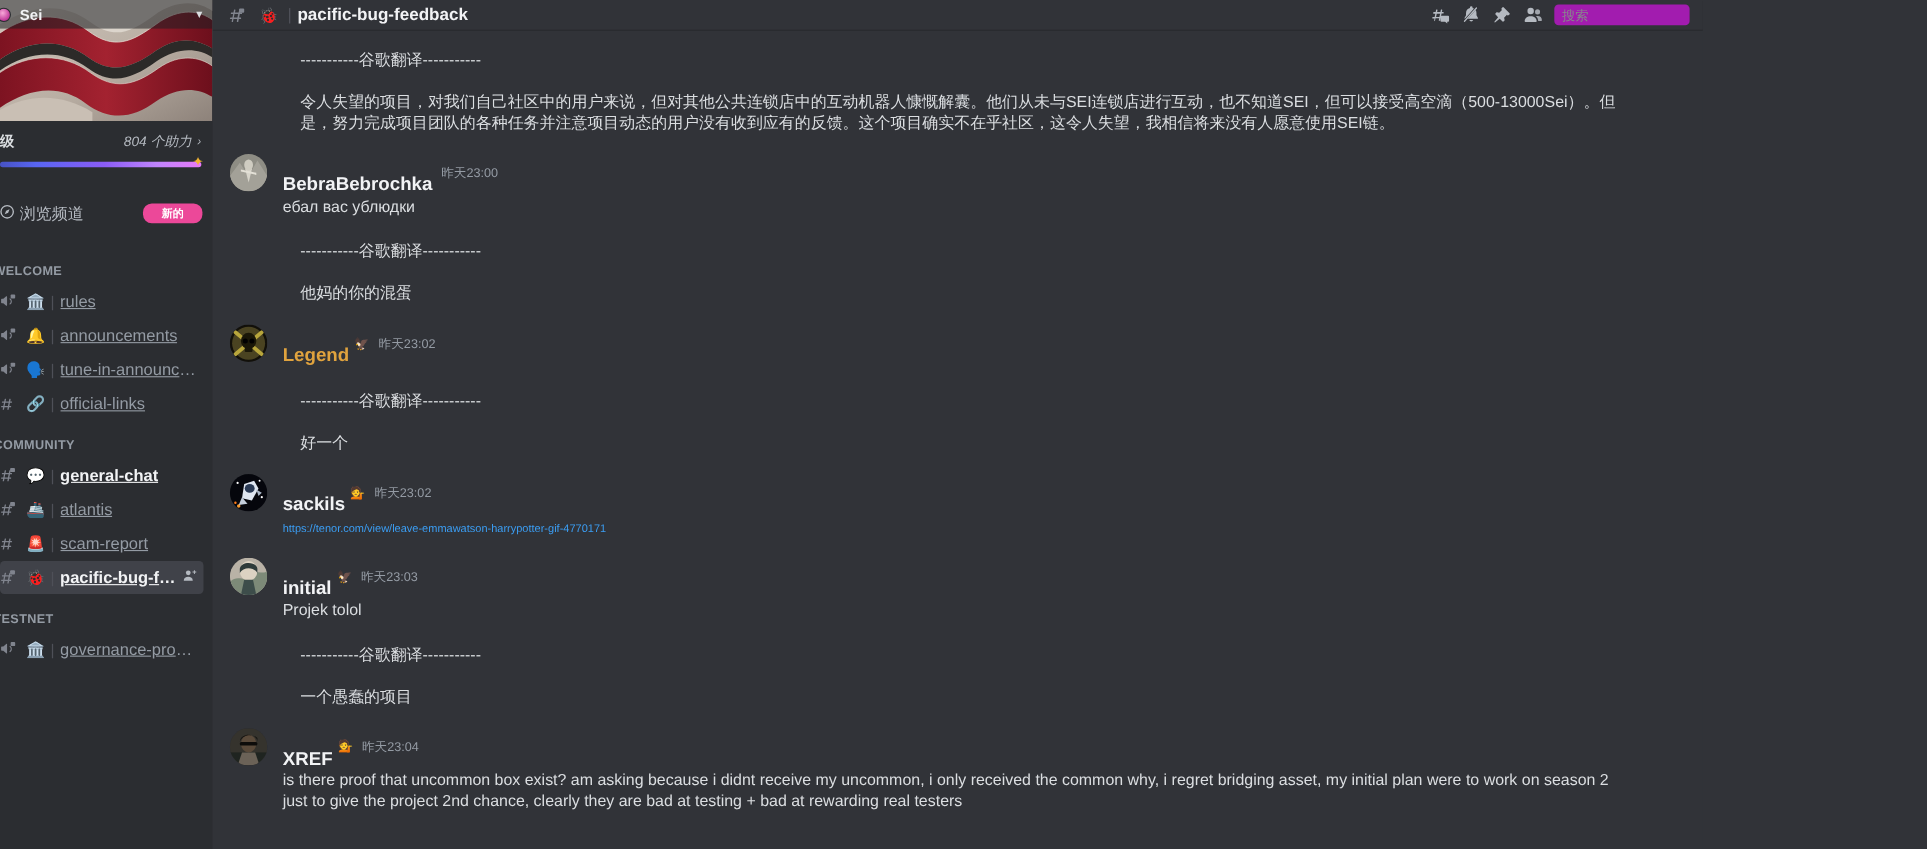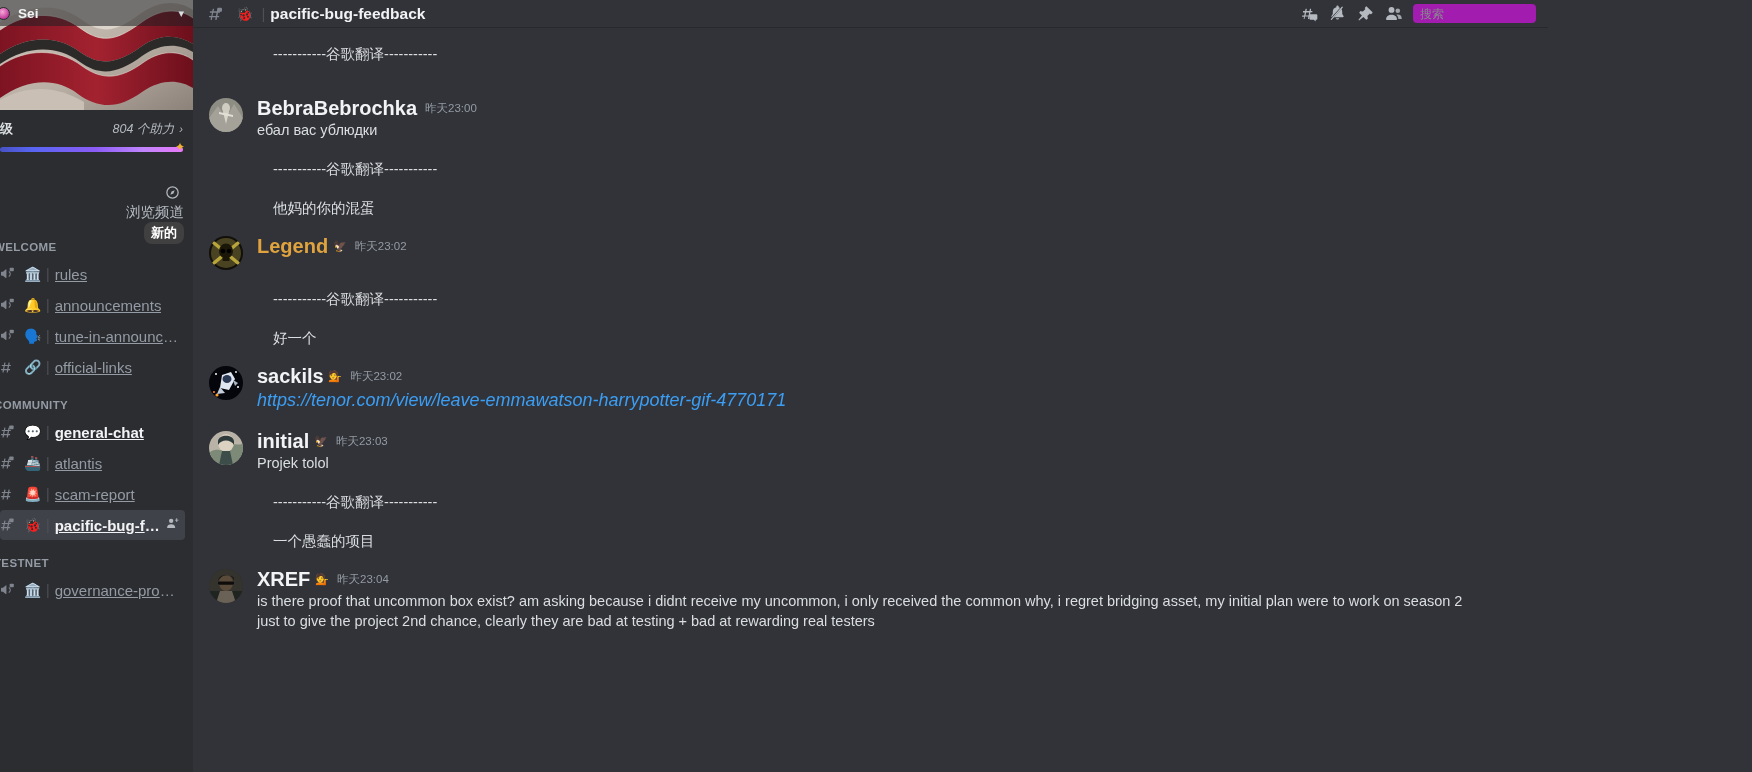--- a/index.html
+++ b/index.html
@@ -52,27 +52,27 @@
     margin-top:9px; height:5px; border-radius:3px; position:relative;
     background:linear-gradient(90deg,#4752c4 0%,#5865f2 18%,#8b5cf6 52%,#c084fc 78%,#e879f9 100%);
   }
   .boost-bar::after {
     content:"✦"; position:absolute; right:-2px; top:-7px;
     color:#f0b232; font-size:12px;
   }
 
   .browse-row {
     position:absolute; top:185px; left:0; width:193px; height:26px;
-    display:flex; align-items:flex-end; padding-right:9px; z-index:4;flex-direction:column;
+    display:flex; align-items:flex-start; padding-right:9px; z-index:4;
   }
   .browse-ico { color:#b5bac1; font-size:14px; width:24px; text-align:center; margin-left:-6px;}
   .browse-txt { color:#b5bac1; font-size:14.5px; }
   .browse-badge {
-    margin-left:auto; background:#404040; color:#fff;
-    font-size:13px; font-weight:700; border-radius:8px; padding:2px 7px;
+    margin-left:auto; background:#ec4899; color:#fff;
+    font-size:10px; font-weight:700; border-radius:8px; padding:2px 17px;
   }
 
   .chan-scroll { position:absolute; top:225px; left:0; width:193px; bottom:0; }
   .cat {
     color:#949ba4; font-size:11.5px; font-weight:700; letter-spacing:.35px;
     padding:16px 0 5px 0; margin-left:-6px;
   }
   .chan {
     height:30px; display:flex; align-items:center; border-radius:4px;
     margin:1px 8px 1px 0; padding-right:6px; position:relative;
@@ -123,26 +123,26 @@
   .blk.withav { display:flex; padding-top:6px; }
   .av {
     width:34px; height:34px; border-radius:50%; flex:0 0 34px;
     margin-right:14px; margin-top:1px; overflow:hidden;
     display:flex; align-items:center; justify-content:center;
     font-size:17px; background:#2b2d31;
   }
   .av svg { width:34px; height:34px; display:block; }
   .bdy { flex:1; min-width:0; }
   .mhead { display:flex; align-items:center; gap:5px; line-height:1.1; margin-bottom:2px; }
-  .uname { font-size:20px; font-weight:600; color:#f2f3f5; }
+  .uname { font-size:17px; font-weight:600; color:#f2f3f5;margin-top:20px; }
   .uname.gold { color:#e0a33e; }
   .ubadge { font-size:11px; line-height:1; }
   .ts { color:#949ba4; font-size:11.5px; margin-left:3px; }
   .mtext { color:#dbdee1; font-size:14.5px; line-height:1.32; word-wrap:break-word; }
-  .mlink { color:#3b9ef4; font-size:18px; line-height:1.32; text-decoration:none;font-style:italic; }
+  .mlink { color:#3b9ef4; font-size:10px; line-height:1.32; text-decoration:none; }
   .sep { color:#dbdee1; font-size:14.5px; padding-left:64px; }
   .cont { padding-left:64px; }
   .gap-sm { height:16px; }
   .gap-xs { height:9px; }
 </style>
 </head>
 <body>
 
 <div id="app">
 
@@ -364,20 +364,23 @@
 
       </div>
     </div>
 
     <div class="msgs">
         <div class="gap-sm"></div>
         <div class="blk">
           <div class="sep">-----------谷歌翻译-----------</div>
         </div>
         <div class="gap-sm"></div>
+        <div class="blk">
+          <div class="mtext cont">令人失望的项目，对我们自己社区中的用户来说，但对其他公共连锁店中的互动机器人慷慨解囊。他们从未与SEI连锁店进行互动，也不知道SEI，但可以接受高空滴（500-13000Sei）。但是，努力完成项目团队的各种任务并注意项目动态的用户没有收到应有的反馈。这个项目确实不在乎社区，这令人失望，我相信将来没有人愿意使用SEI链。</div>
+        </div>
         <div class="gap-xs"></div>
         <div class="blk withav">
           <div class="av">
             <svg viewBox="0 0 34 34">
               <rect width="34" height="34" fill="#8e8d84"></rect>
               <path d="M0 20 L9 8 L17 20 L25 6 L34 20 L34 34 L0 34Z" fill="#a3a198"></path>
               <path d="M17 5 L20 14 L17 26 L14 14Z" fill="#d8d5cb"></path>
               <path d="M10 14 L24 17 L24 19 L10 16Z" fill="#e3e0d6"></path>
               <ellipse cx="17" cy="10" rx="4" ry="5" fill="#cfccc1"></ellipse>
             </svg>

